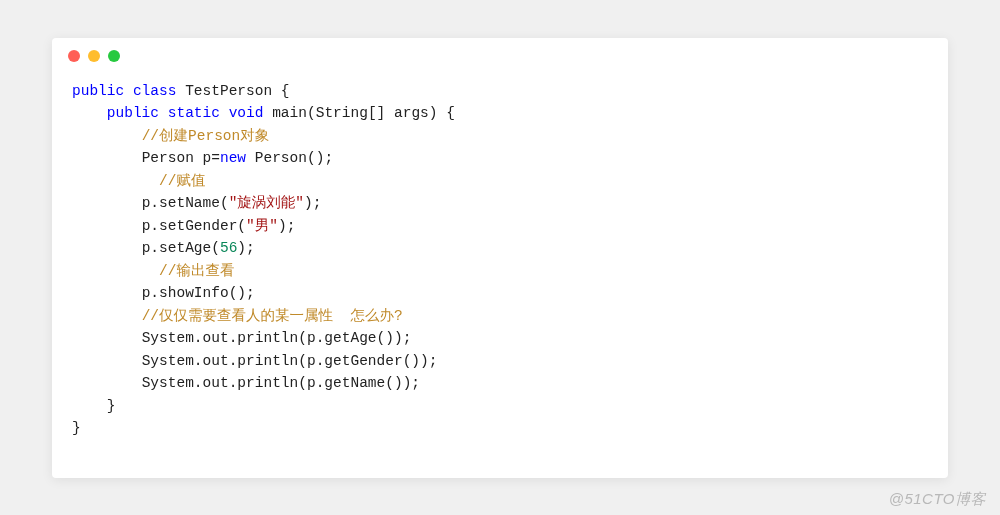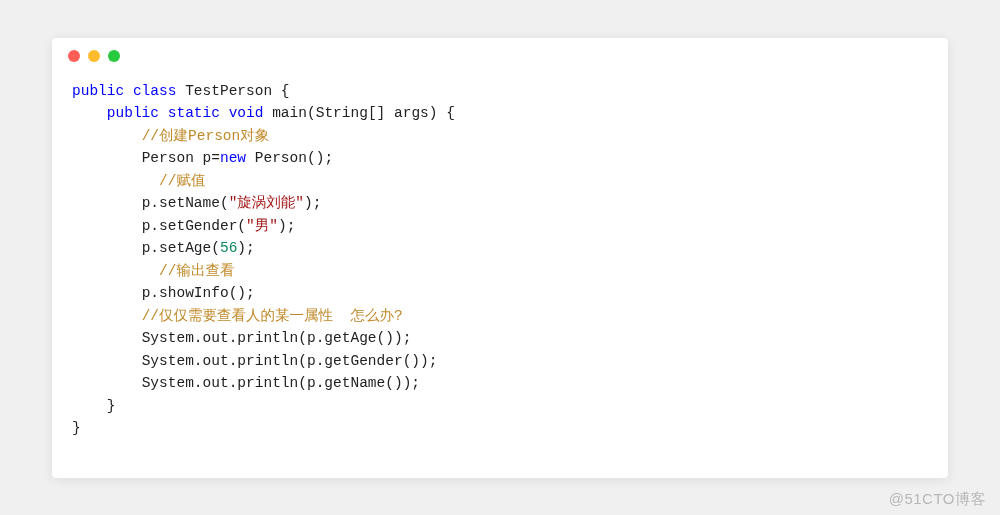--- a/index.html
+++ b/index.html
@@ -55,20 +55,21 @@
   .code-area::-webkit-scrollbar { height: 14px; width: 14px; }
   .code-area::-webkit-scrollbar-track { background: #f1f1f1; }
   .code-area::-webkit-scrollbar-thumb { background: #c8c8c8; border-radius: 2px; }
 
   .watermark {
     position: absolute;
     right: 14px;
     bottom: 6px;
     color: #b8b8b8;
     font-size: 15px;
+    font-style: italic;
     letter-spacing: 0.5px;
   }
 </style>
 </head>
 <body>
 
 <div class="window">
   <div class="titlebar">
     <div class="dot red"></div>
     <div class="dot yellow"></div>

